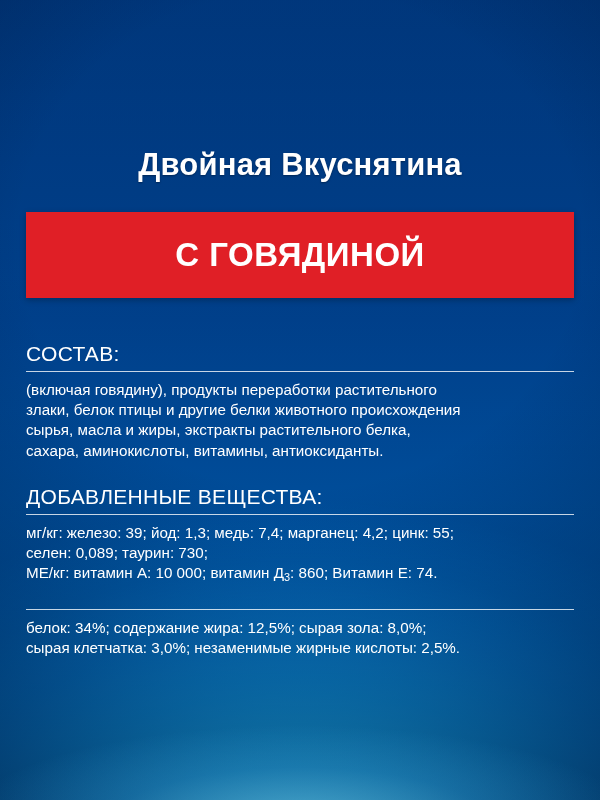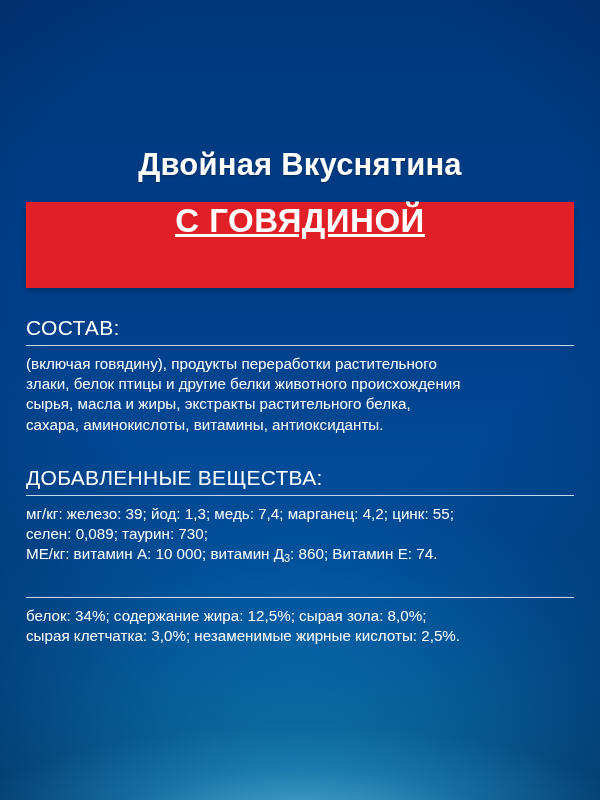--- a/index.html
+++ b/index.html
@@ -41,37 +41,37 @@
   .product-title {
     text-align: center;
     font-size: 31px;
     font-weight: bold;
     letter-spacing: 0.2px;
     margin-top: 131px;
     text-shadow: 0 1px 2px rgba(0,0,0,0.35);
   }
 
   .flavor-banner {
-    margin-top: 19px;
+    margin-top: 29px;
     background: #e01f26;
     height: 86px;
     display: flex;
+    align-items: center;
     justify-content: center;
     box-shadow: 0 2px 6px rgba(0,0,0,0.28);
-    text-decoration: underline;
   }
   .flavor-banner-text {
     font-size: 33px;
     font-weight: bold;
     color: #ffffff;
     letter-spacing: 0.5px;
   }
 
-  .section { margin-top: 31px; }
-  .section.first { margin-top: 28px; }
+  .section { margin-top: 24px; }
+  .section.first { margin-top: 44px; }
 
   .section-heading {
     font-size: 21px;
     font-weight: normal;
     color: #ffffff;
     letter-spacing: 0.3px;
     padding-bottom: 5px;
   }
 
   .rule {

